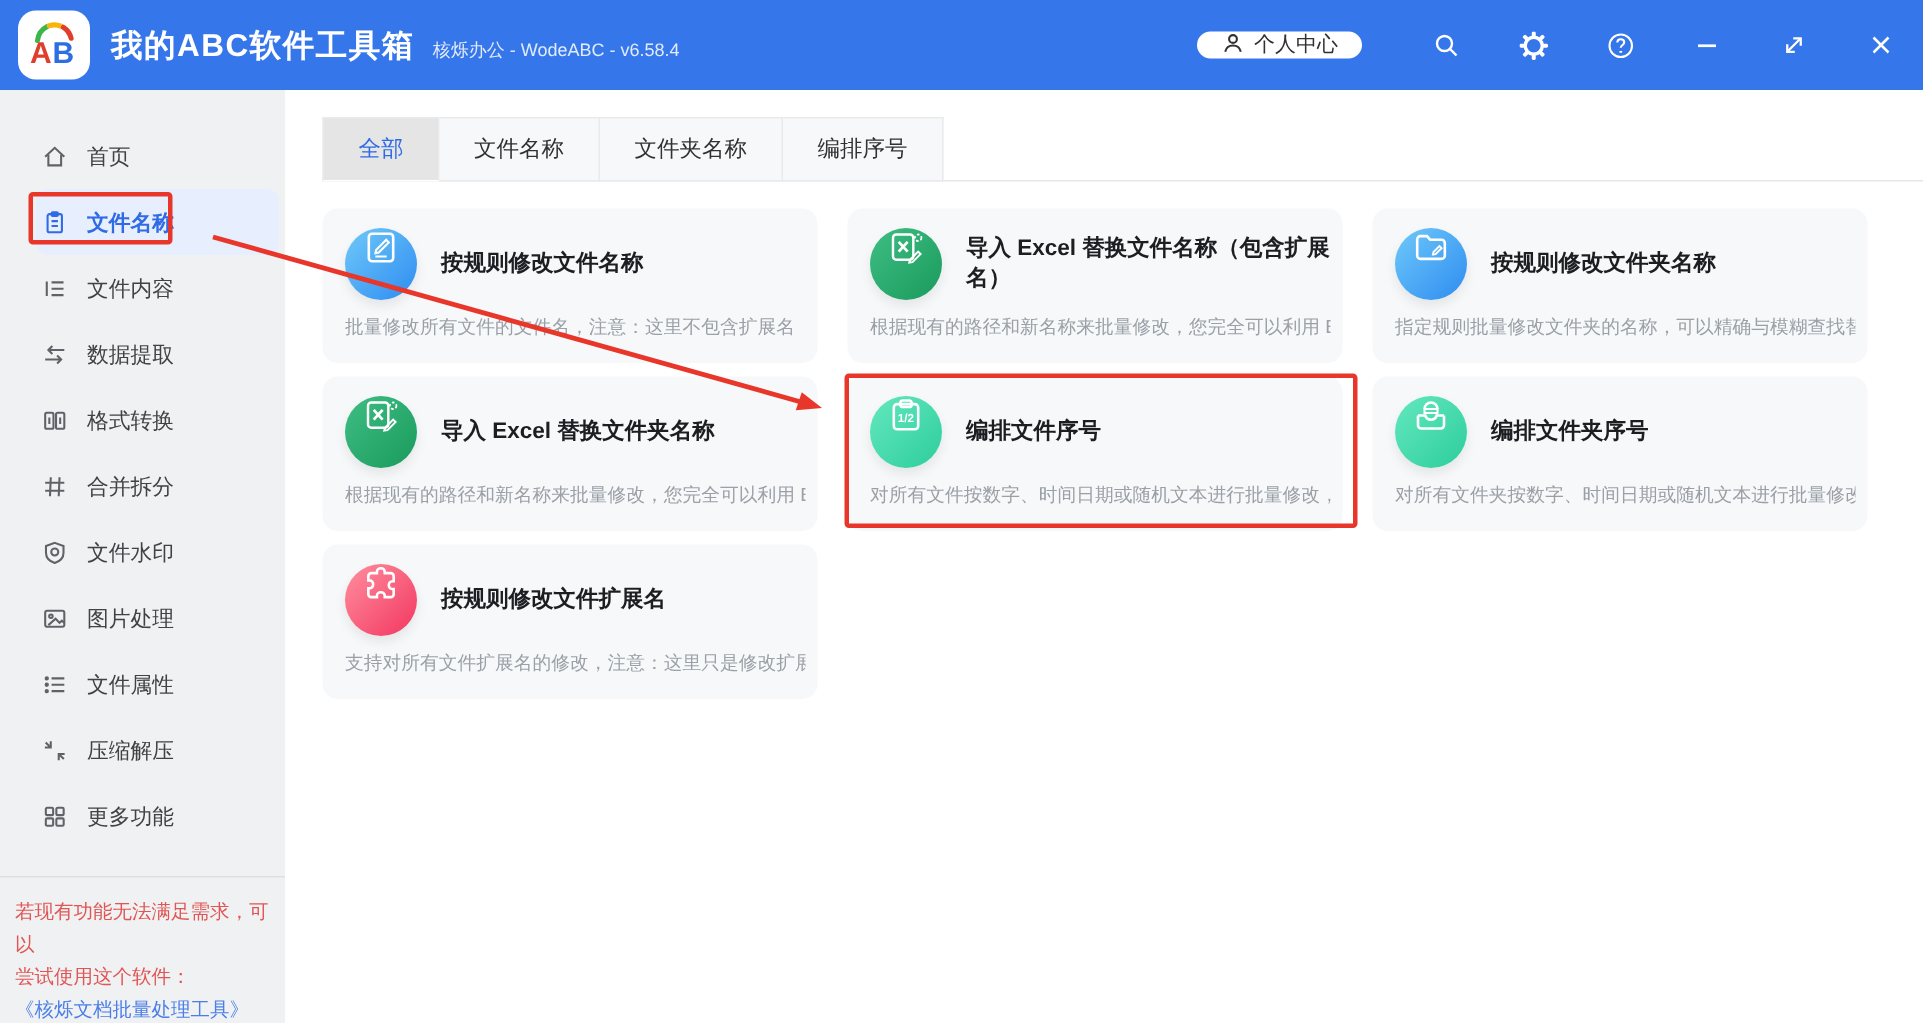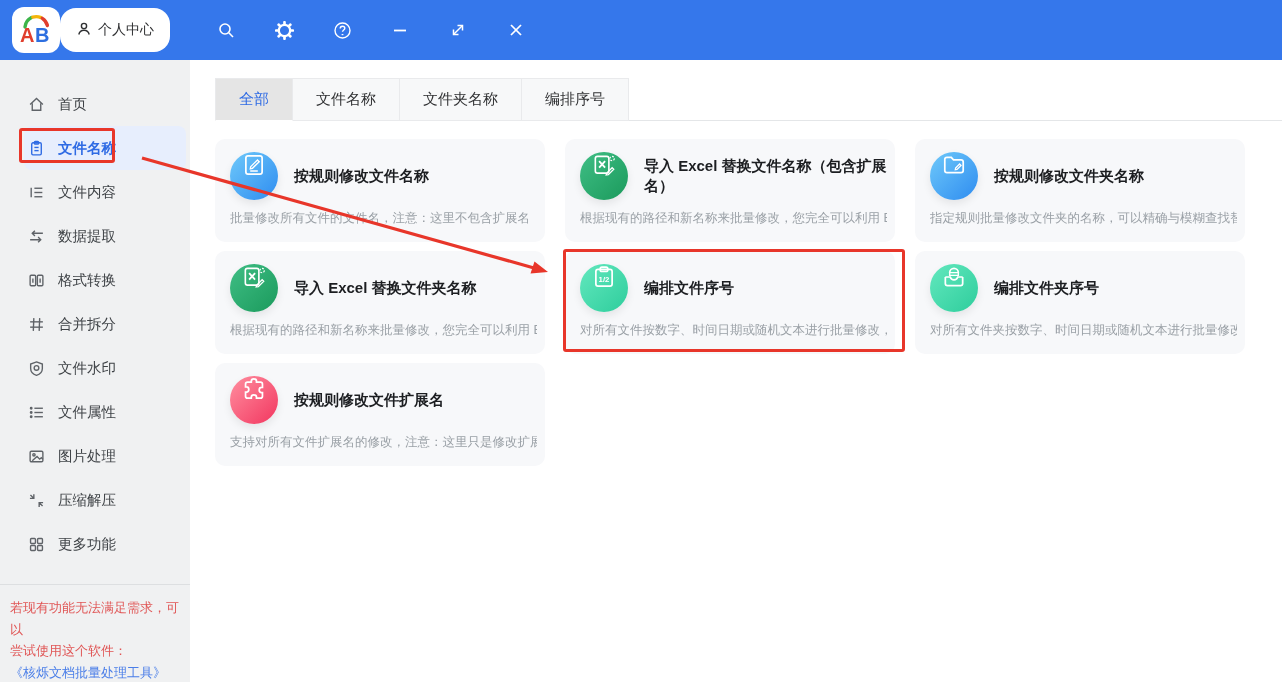--- a/index.html
+++ b/index.html
@@ -9,21 +9,21 @@
   
   .titlebar { position:absolute; left:0; top:0; width:1282px; height:60px; background:#3577EB;
               display:flex; align-items:center; padding:0 18px 0 12px; }
   .logo { width:48px; height:46px; background:#fff; border-radius:12px; display:flex;
           align-items:center; justify-content:center; flex:0 0 auto; }
   .title-group { display:flex; align-items:baseline; margin-left:14px; flex:1 1 auto; min-width:0; }
   .app-title { color:#fff; font-size:21px; font-weight:bold; letter-spacing:1px; }
   .app-subtitle { color:rgba(255,255,255,.85); font-size:12px; margin-left:12px; }
   .titlebar-right { display:flex; align-items:center; gap:38px; }
   .user-pill { display:flex; align-items:center; gap:6px; background:#fff; border:none; cursor:pointer;
-               height:44px; border-radius:16px; padding:0 16px; font-size:14px; color:#303133;
+               height:18px; border-radius:16px; padding:0 16px; font-size:14px; color:#303133;
                font-family:inherit; margin-right:8px; }
   .tb-icon { width:20px; height:20px; display:flex; align-items:center; justify-content:center; cursor:pointer; }
   .tb-icon svg { display:block; }
 
   
   .app-body { position:absolute; top:60px; left:0; width:1282px; height:622px; display:flex; }
   .sidebar { width:190px; height:100%; background:#F0F1F2; flex:0 0 auto; padding-top:22px; }
   .content { flex:1 1 auto; background:#fff; padding-left:25px; }
 
   
@@ -72,20 +72,24 @@
 <header class="titlebar">
   <div class="logo">
     <svg width="38" height="36" viewBox="0 0 38 36">
       <path d="M8 15 A12 12 0 0 1 14.5 5.6" fill="none" stroke="#3CB54A" stroke-width="3.4" stroke-linecap="round"></path>
       <path d="M15.8 5.1 A12 12 0 0 1 24 5.6" fill="none" stroke="#F5B50A" stroke-width="3.4" stroke-linecap="round"></path>
       <path d="M25.3 6.3 A12 12 0 0 1 30.4 13.5" fill="none" stroke="#E03E2D" stroke-width="3.4" stroke-linecap="round"></path>
       <text x="3" y="30" font-size="20" font-weight="bold" fill="#E03E2D" font-family="Liberation Sans, sans-serif">A</text>
       <text x="18" y="30" font-size="20" font-weight="bold" fill="#2D6FE0" font-family="Liberation Sans, sans-serif">B</text>
     </svg>
   </div>
+  <div class="title-group">
+    <span class="app-title">我的ABC软件工具箱</span>
+    <span class="app-subtitle">核烁办公 - WodeABC - v6.58.4</span>
+  </div>
   <div class="titlebar-right">
     <button class="user-pill">
       <span>
         <svg width="16" height="16" viewBox="0 0 16 16" fill="none" stroke="#303133" stroke-width="1.4">
           <circle cx="8" cy="5" r="2.6"></circle>
             <path d="M2.8 13.5 C3.5 10.5 5.5 9.3 8 9.3 C10.5 9.3 12.5 10.5 13.2 13.5"></path>
         </svg>
       </span>
       <span>个人中心</span>
     </button>
@@ -226,43 +230,43 @@
             <svg width="17" height="17" viewBox="0 0 16 16" fill="none" stroke="currentColor" stroke-width="1.3">
               <path d="M8 1.8 L13.5 3.8 V8 C13.5 11.4 11.2 13.4 8 14.4 C4.8 13.4 2.5 11.4 2.5 8 V3.8 Z"></path>
               <circle cx="8" cy="7.5" r="2.2"></circle>
             </svg>
           </span>
           <span class="nav-label">文件水印</span>
         </div>
         <div class="nav-item">
           <span class="nav-icon">
             <svg width="17" height="17" viewBox="0 0 16 16" fill="none" stroke="currentColor" stroke-width="1.3">
+              <rect x="2" y="3" width="12" height="10" rx="1.2"></rect>
+              <circle cx="5.6" cy="6.4" r="1.1"></circle>
+              <path d="M4 12 L8.5 8 L11 10.5 L12.5 9.2 L14 10.6"></path>
+            </svg>
+          </span>
+          <span class="nav-label">图片处理</span>
+        </div>
+        <div class="nav-item">
+          <span class="nav-icon">
+            <svg width="17" height="17" viewBox="0 0 16 16" fill="none" stroke="currentColor" stroke-width="1.3">
               <circle cx="3" cy="4" r="0.7" fill="currentColor"></circle>
               <circle cx="3" cy="8" r="0.7" fill="currentColor"></circle>
               <circle cx="3" cy="12" r="0.7" fill="currentColor"></circle>
               <line x1="6" y1="4" x2="14" y2="4"></line>
               <line x1="6" y1="8" x2="14" y2="8"></line>
               <line x1="6" y1="12" x2="14" y2="12"></line>
             </svg>
           </span>
           <span class="nav-label">文件属性</span>
         </div>
         <div class="nav-item">
           <span class="nav-icon">
             <svg width="17" height="17" viewBox="0 0 16 16" fill="none" stroke="currentColor" stroke-width="1.3">
-              <rect x="2" y="3" width="12" height="10" rx="1.2"></rect>
-              <circle cx="5.6" cy="6.4" r="1.1"></circle>
-              <path d="M4 12 L8.5 8 L11 10.5 L12.5 9.2 L14 10.6"></path>
-            </svg>
-          </span>
-          <span class="nav-label">图片处理</span>
-        </div>
-        <div class="nav-item">
-          <span class="nav-icon">
-            <svg width="17" height="17" viewBox="0 0 16 16" fill="none" stroke="currentColor" stroke-width="1.3">
               <path d="M5.5 2 V6 H1.8 M5.5 6 L2.3 2.8"></path>
               <path d="M10.5 14 V10 H14.2 M10.5 10 L13.7 13.2"></path>
             </svg>
           </span>
           <span class="nav-label">压缩解压</span>
         </div>
         <div class="nav-item">
           <span class="nav-icon">
             <svg width="17" height="17" viewBox="0 0 16 16" fill="none" stroke="currentColor" stroke-width="1.3">
               <rect x="2.4" y="2.4" width="4.6" height="4.6" rx="0.8"></rect>

